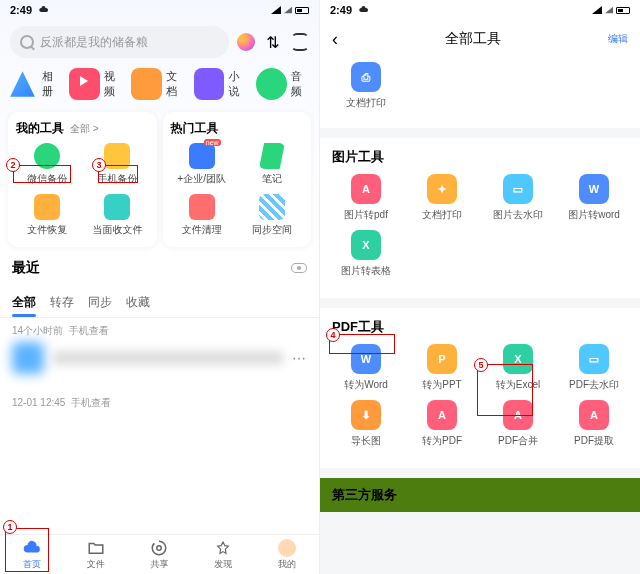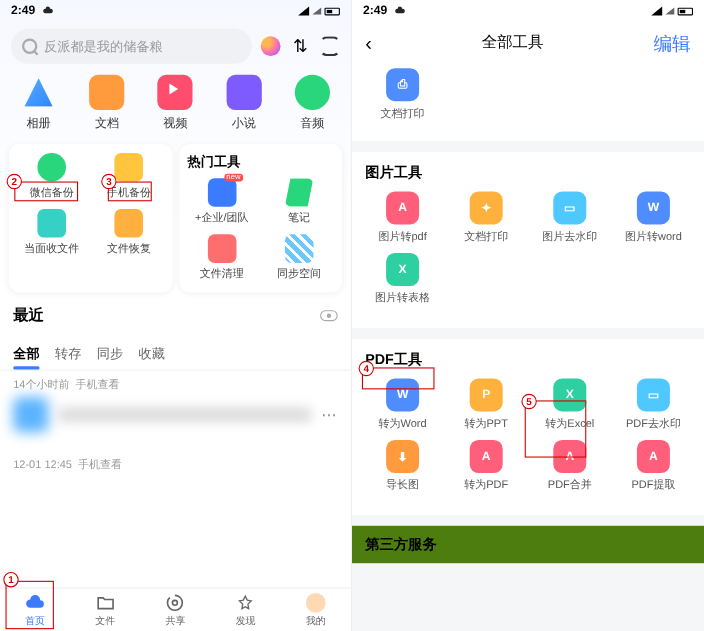--- a/index.html
+++ b/index.html
@@ -19,21 +19,21 @@
 
   
   .search-row { display: flex; align-items: center; padding: 6px 10px; gap: 8px; }
   .search-box { flex: 1; height: 32px; background: #f0f1f5; border-radius: 16px; display: flex; align-items: center; padding: 0 10px; gap: 6px; color: #999; font-size: 12px; }
   .search-ic { width: 14px; height: 14px; border: 2px solid #aaa; border-radius: 50%; position: relative; }
   .search-ic::after { content: ""; position: absolute; width: 5px; height: 2px; background: #aaa; bottom: -2px; right: -3px; transform: rotate(45deg); }
   .tb-ic { width: 20px; height: 20px; display: flex; align-items: center; justify-content: center; font-size: 16px; }
   .wand { width: 18px; height: 18px; border-radius: 50%; background: radial-gradient(circle at 30% 30%, #ffb84d 20%, #ff6eb4 55%, #8d5cff 90%); }
 
   .cat-row { display: flex; justify-content: space-around; padding: 4px 4px 2px; }
-  .cat { width: 56px; display: flex; flex-direction: column; align-items: center; gap: 4px; }
+  .cat { width: 56px; display: flex; align-items: center; gap: 4px; }
   .cat-ic { width: 32px; height: 32px; border-radius: 8px; }
   .cat-lbl { font-size: 11px; color: #333; }
 
   .tool-cards { display: flex; gap: 6px; padding: 10px 8px 6px; }
   .card { flex: 1; background: #fff; border-radius: 10px; box-shadow: 0 1px 6px rgba(0,0,0,0.06); padding: 8px 6px 10px; }
   .card-hd { display: flex; align-items: center; gap: 6px; margin-bottom: 6px; font-size: 12px; font-weight: 600; padding: 0 2px; }
   .card-more { font-size: 10px; color: #888; font-weight: 400; }
   .grid2 { display: grid; grid-template-columns: 1fr 1fr; gap: 8px 4px; }
   .tl { display: flex; flex-direction: column; align-items: center; gap: 3px; }
   .tl-ic { width: 26px; height: 26px; border-radius: 6px; }
@@ -56,21 +56,21 @@
 
   .bottom-nav { position: absolute; bottom: 0; left: 0; right: 0; height: 40px; background: #fff; display: flex; justify-content: space-around; align-items: center; border-top: 1px solid #eee; }
   .bn { display: flex; flex-direction: column; align-items: center; gap: 1px; font-size: 9px; color: #666; }
   .bn.active { color: #3b7bff; }
   .bn-ic { width: 18px; height: 18px; }
 
   
   .r-hd { height: 38px; display: flex; align-items: center; justify-content: space-between; padding: 0 12px; background: #fff; }
   .r-hd .back { font-size: 18px; }
   .r-hd .title { font-size: 14px; font-weight: 400; }
-  .r-hd .edit { font-size: 17px; color: #3b7bff; }
+  .r-hd .edit { font-size: 10px; color: #3b7bff; }
 
   .r-section { background: #fff; margin: 0 0 10px; padding: 8px 8px 12px; border-radius: 0; }
   .first-sec { padding: 4px 8px 10px; }
   .first-row { display: flex; }
   .r-sec-hd { font-size: 13px; font-weight: 700; padding: 2px 4px 8px; }
   .r-grid { display: flex; flex-wrap: wrap; }
   .r-itm { width: 25%; display: flex; flex-direction: column; align-items: center; gap: 4px; margin-bottom: 8px; }
   .r-ic { width: 30px; height: 30px; border-radius: 8px; display: flex; align-items: center; justify-content: center; color: #fff; font-size: 11px; font-weight: 700; }
   .r-lbl { font-size: 10px; color: #555; text-align: center; }
 
@@ -109,57 +109,61 @@
     <div class="tb-ic">⇅</div>
     <div class="tb-ic" style="border:2px solid #333;border-radius:6px;width:18px;height:18px;border-left-color:transparent;border-right-color:transparent;"></div>
   </div>
 
   <div class="cat-row">
     <div class="cat">
         <div class="cat-ic" style="background:linear-gradient(135deg,#5bb3ff,#2b7fff);clip-path:polygon(50% 10%,90% 90%,10% 90%);"></div>
         <span class="cat-lbl">相册</span>
       </div>
     <div class="cat">
+        <div class="cat-ic" style="background:#ff4d6d;position:relative;">
+          <span style="position:absolute;left:11px;top:8px;border-left:8px solid #fff;border-top:5px solid transparent;border-bottom:5px solid transparent;"></span>
+        </div>
+        <span class="cat-lbl">视频</span>
+      </div>
+    <div class="cat">
         <div class="cat-ic" style="background:#ff9a3d;"></div>
         <span class="cat-lbl">文档</span>
       </div>
     <div class="cat">
-        <div class="cat-ic" style="background:#ff4d6d;position:relative;">
-          <span style="position:absolute;left:11px;top:8px;border-left:8px solid #fff;border-top:5px solid transparent;border-bottom:5px solid transparent;"></span>
-        </div>
-        <span class="cat-lbl">视频</span>
-      </div>
-    <div class="cat">
         <div class="cat-ic" style="background:#7d5bff;"></div>
         <span class="cat-lbl">小说</span>
       </div>
     <div class="cat">
         <div class="cat-ic" style="background:#29d67b;border-radius:50%;"></div>
         <span class="cat-lbl">音频</span>
       </div>
   </div>
 
   <div class="tool-cards">
     <div class="card">
+      <div class="card-hd">
+        <span>我的工具</span>
+        <span class="card-more">全部 &gt;</span>
+      </div>
       <div class="grid2">
         <div class="tl">
             <div class="tl-ic" style="background:#29d67b;border-radius:50%"></div>
             <span class="tl-lbl">微信备份</span>
           </div>
         <div class="tl">
             <div class="tl-ic" style="background:#ffc63d"></div>
             <span class="tl-lbl">手机备份</span>
           </div>
         <div class="tl">
+            <div class="tl-ic" style="background:#ffb03d"></div>
+            <span class="tl-lbl">文件恢复</span>
+          </div>
+        <div class="tl">
             <div class="tl-ic" style="background:#36d1c4"></div>
             <span class="tl-lbl">当面收文件</span>
-          </div>
-        <div class="tl">
-            <div class="tl-ic" style="background:#ffb03d"></div>
-            <span class="tl-lbl">文件恢复</span>
           </div>
       </div>
     </div>
     <div class="card">
       <div class="card-hd">
           <span>热门工具</span>
         </div>
       <div class="grid2">
         <div class="tl">
             <div class="tl-ic" style="background:#3b7bff;position:relative;">

